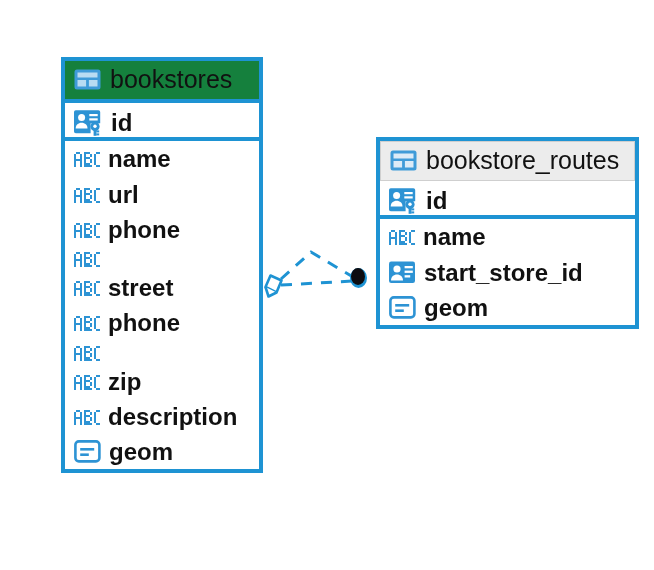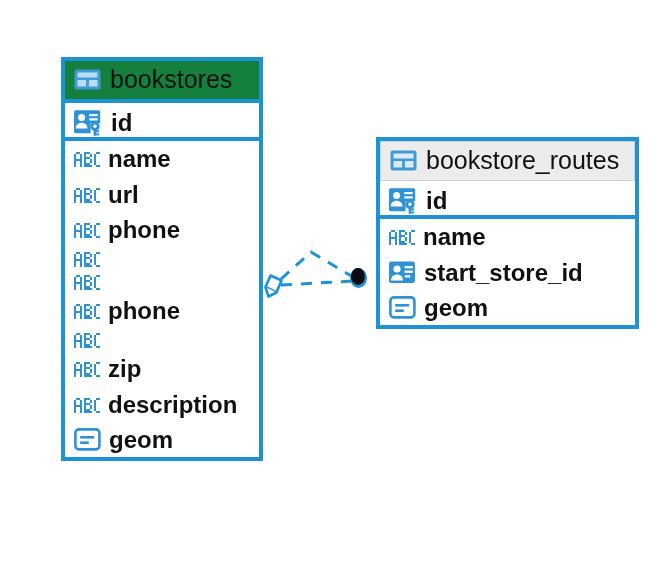--- a/index.html
+++ b/index.html
@@ -223,20 +223,21 @@
                 <rect x="16" y="9" width="2" height="4"></rect>
                 <rect x="12" y="13" width="4" height="2"></rect>
                 <rect x="16" y="15" width="2" height="2"></rect>
                 <rect x="12" y="15" width="4" height="2"></rect>
                 <rect x="20" y="4" width="2" height="11"></rect>
                 <rect x="22" y="2" width="4" height="2"></rect>
                 <rect x="22" y="15" width="4" height="2"></rect>
               </g>
             </svg>
           </span>
+          <span class="fname">street</span>
         </div>
         <div class="field">
           <span class="icon">
             <svg width="26" height="17" viewBox="0 0 26 17">
               <g fill="#2D93D4">
                 <rect x="0" y="4" width="2" height="13"></rect>
                 <rect x="6" y="4" width="2" height="13"></rect>
                 <rect x="2" y="2" width="4" height="2"></rect>
                 <rect x="2" y="9" width="4" height="2"></rect>
                 <rect x="10" y="2" width="2" height="15"></rect>

